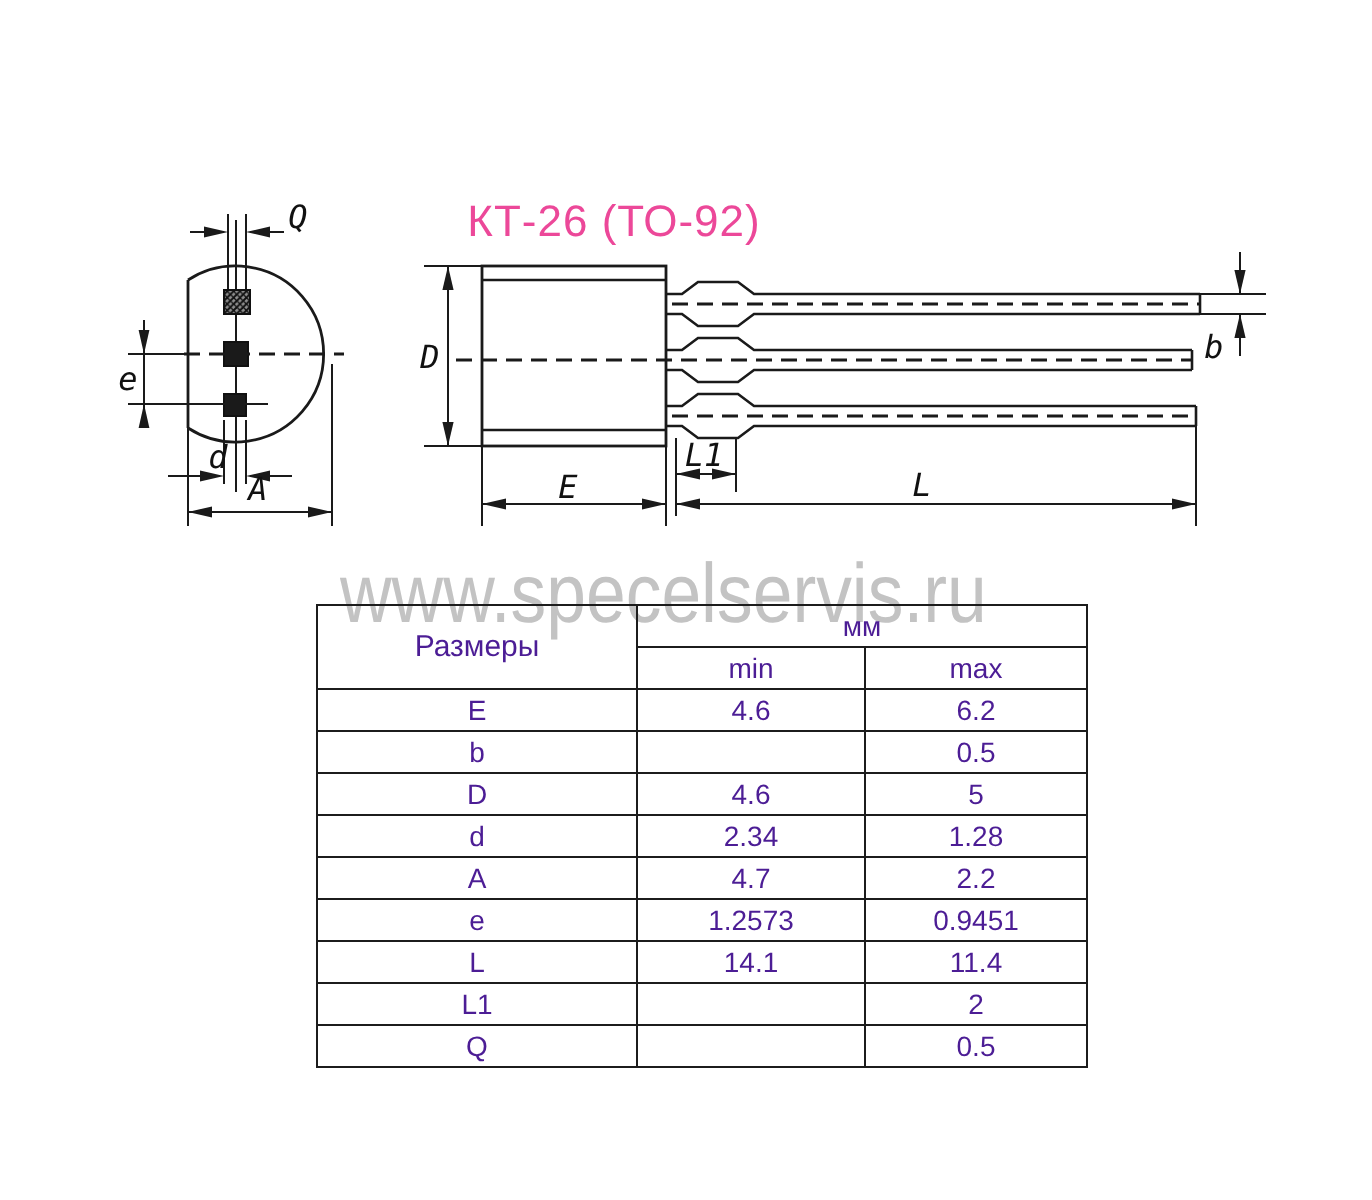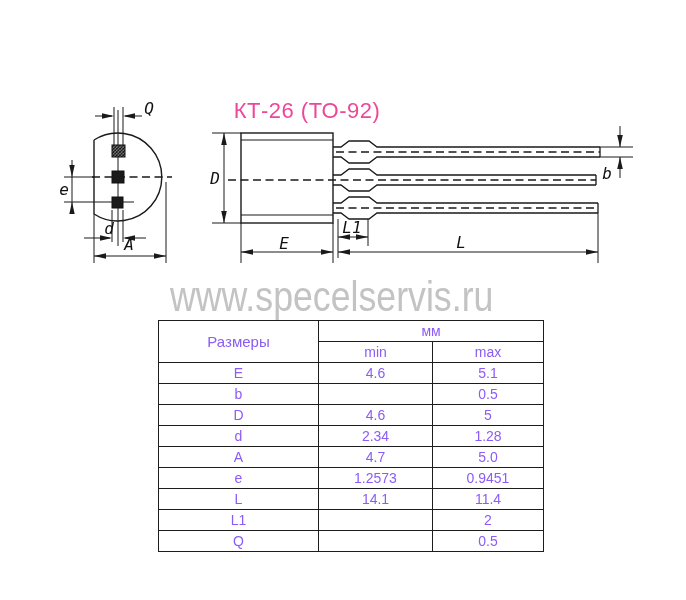--- a/index.html
+++ b/index.html
@@ -16,23 +16,23 @@
     font-size:42px;line-height:1;color:#c3c3c3;white-space:nowrap;
     transform:scaleX(.85);transform-origin:left top;
     pointer-events:none;user-select:none;
   }
   svg.drawing{position:absolute;top:0;left:0;}
   svg text{
     font-family:"DejaVu Sans Mono",monospace;font-style:italic;
     font-size:16px;fill:#111;
   }
   table.dims{
-    position:absolute;left:158px;top:320px;width:385px;
+    position:absolute;left:158px;top:302px;width:385px;
     border-collapse:collapse;table-layout:fixed;background:transparent;
-    font-size:14px;color:#8b5cf6;
+    font-size:14px;color:#4c1d95;
   }
   table.dims td{
     border:1.5px solid #1c1c1c;height:20px;padding:0;text-align:center;
     vertical-align:middle;overflow:hidden;white-space:nowrap;
   }
   td.hdr-dim{font-size:15px;}
   td.unit{font-weight:normal;}
 </style>
 </head>
 <body>
@@ -175,41 +175,41 @@
         <td rowspan="2" class="hdr-dim">Размеры</td>
         <td colspan="2" class="unit">мм</td>
       </tr>
       <tr>
         <td>min</td>
         <td>max</td>
       </tr>
       <tr>
         <td>E</td>
         <td>4.6</td>
-        <td>5.1</td>
+        <td>6.2</td>
       </tr>
       <tr>
         <td>b</td>
         <td></td>
         <td>0.5</td>
       </tr>
       <tr>
         <td>D</td>
         <td>4.6</td>
         <td>5</td>
       </tr>
       <tr>
         <td>d</td>
         <td>2.34</td>
         <td>1.28</td>
       </tr>
       <tr>
         <td>A</td>
         <td>4.7</td>
-        <td>5.0</td>
+        <td>2.2</td>
       </tr>
       <tr>
         <td>e</td>
         <td>1.2573</td>
         <td>0.9451</td>
       </tr>
       <tr>
         <td>L</td>
         <td>14.1</td>
         <td>11.4</td>

